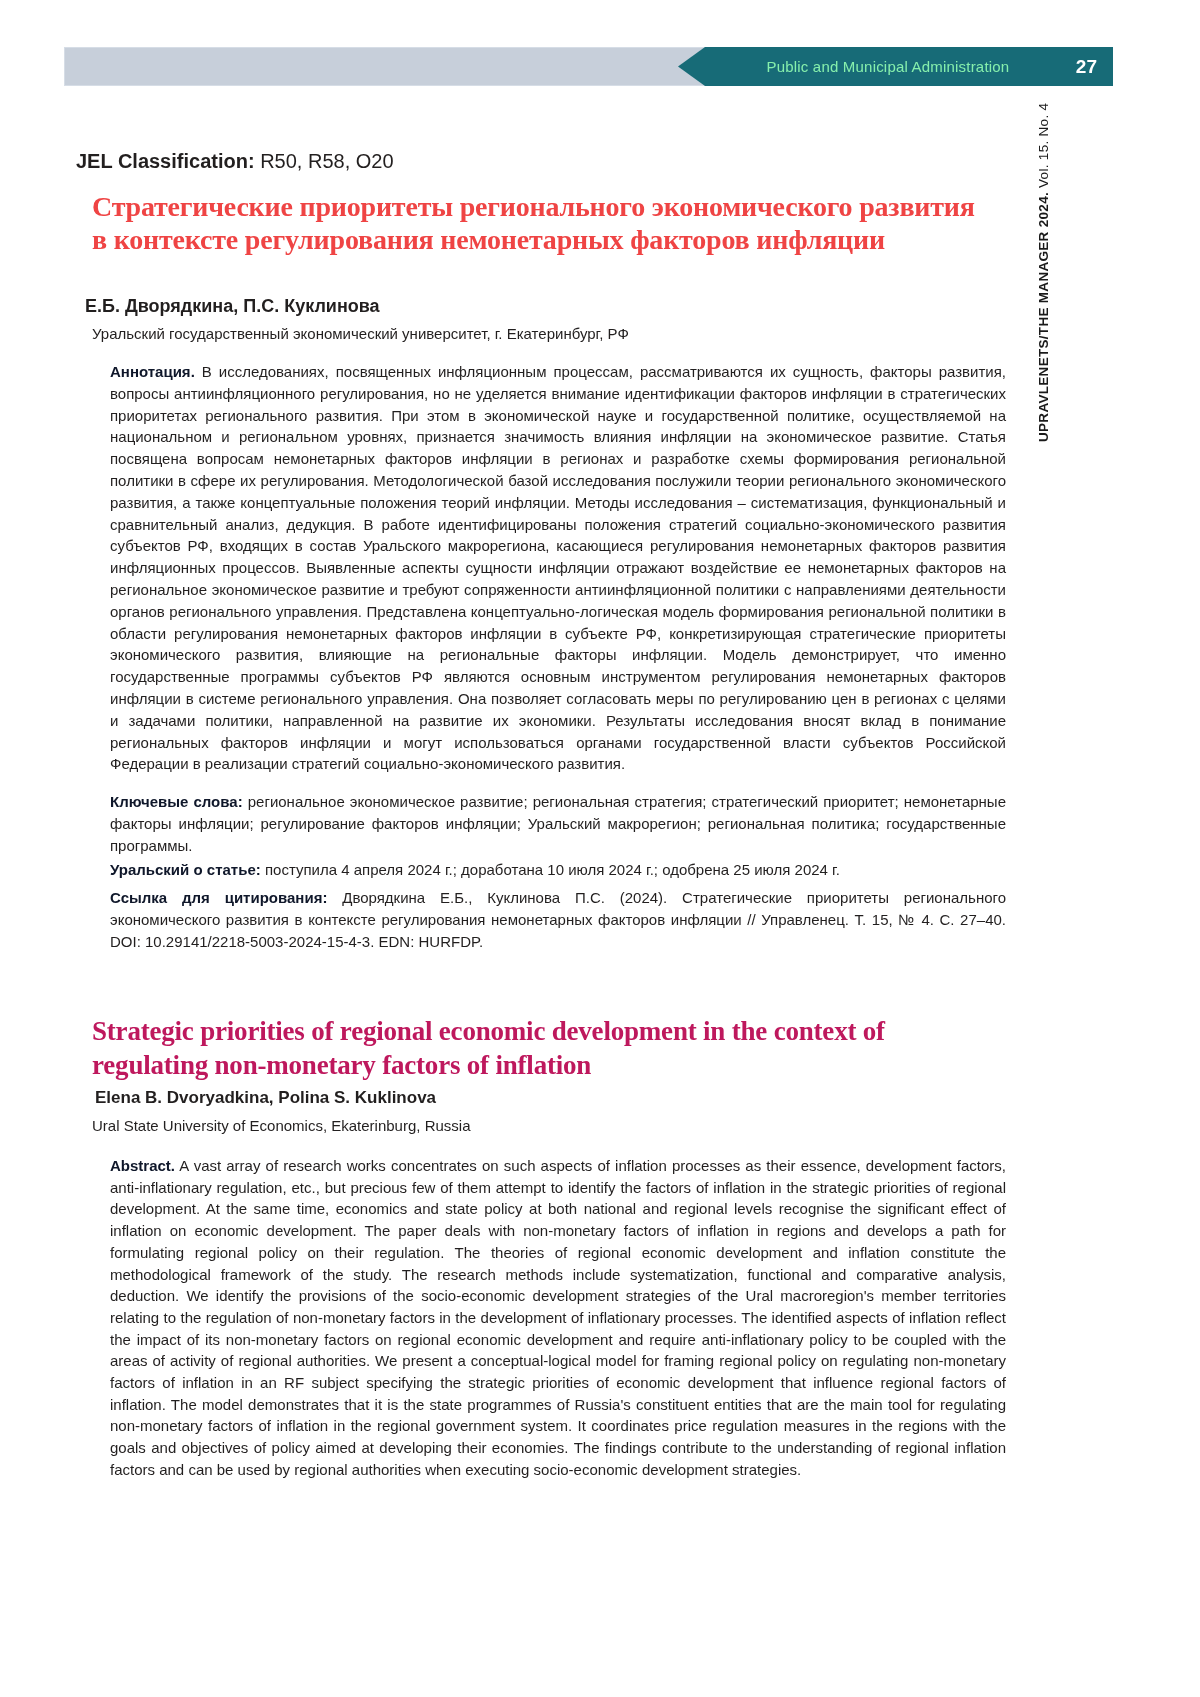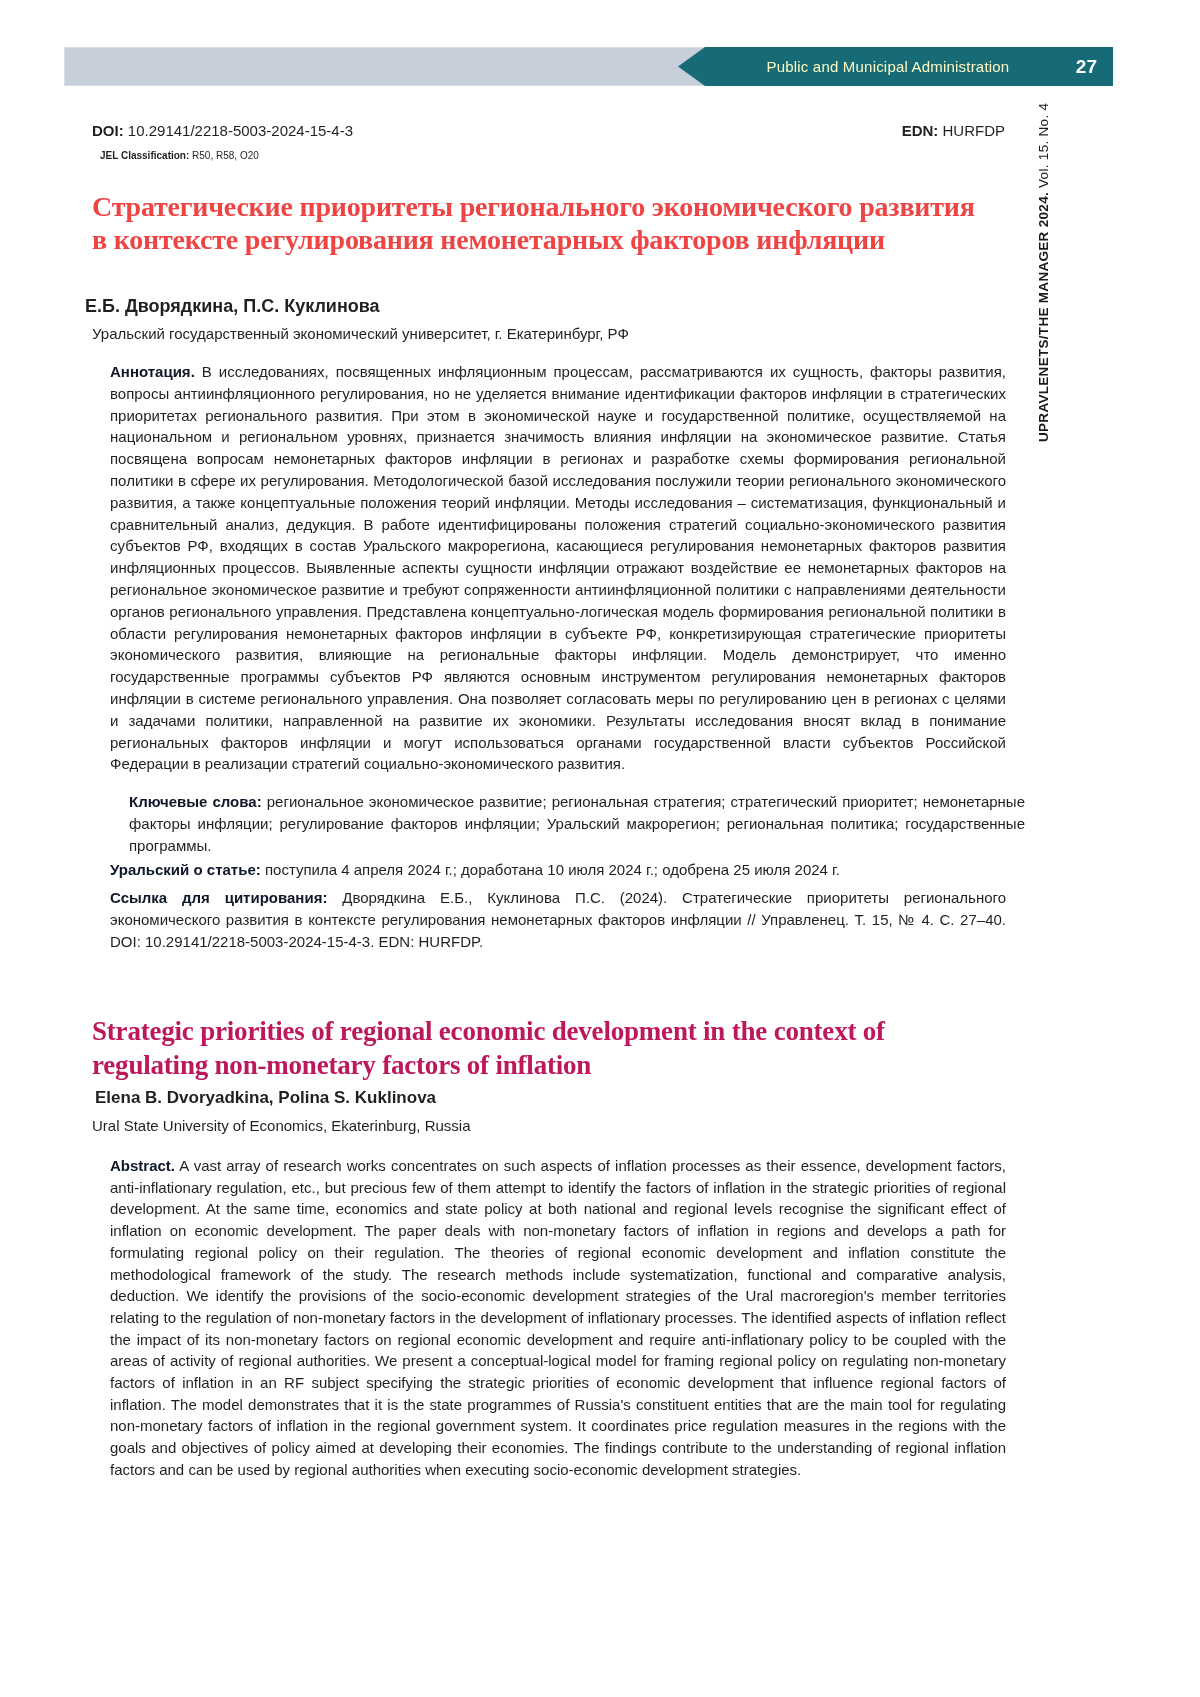--- a/index.html
+++ b/index.html
@@ -28,21 +28,21 @@
     background: #176b77;
     clip-path: polygon(0 50%, 27px 0, 100% 0, 100% 100%, 27px 100%);
     display: flex;
     align-items: center;
     padding-left: 40px;
     padding-right: 16px;
   }
   .band-teal .section-title {
     flex: 1;
     text-align: center;
-    color: #fef9c3;
+    color: #86efac;
     font-size: 15px;
     letter-spacing: 0.2px;
   }
   .band-teal .page-num {
     color: #ffffff;
     font-size: 19px;
     font-weight: bold;
     margin-left: 18px;
   }
   
@@ -62,22 +62,22 @@
   .meta-row {
     position: absolute;
     top: 122px; left: 92px;
     width: 913px;
     display: flex;
     justify-content: space-between;
     font-size: 15px;
   }
   .jel-row {
     position: absolute;
-    top: 150px; left: 100px;
-    font-size: 10px;
+    top: 150px; left: 76px;
+    font-size: 20px;
   }
   .b { font-weight: bold; }
   
   .ru-title {
     position: absolute;
     top: 190px; left: 92px;
     width: 900px;
     font-family: "Liberation Serif", serif;
     font-weight: bold;
     font-size: 28px;
@@ -103,21 +103,21 @@
     width: 896px;
     text-align: justify;
     font-size: 15px;
     line-height: 21.8px;
   }
   .para .lead {
     font-weight: bold;
     color: #0f172a;
   }
   .abstract-ru  { top: 361px; }
-  .keywords-ru  { top: 791px; margin-left: 19px; }
+  .keywords-ru  { top: 791px; }
   .info-ru      { top: 859px; }
   .citation-ru  { top: 887px; }
   
   .en-title {
     position: absolute;
     top: 1014px; left: 92px;
     width: 910px;
     font-family: "Liberation Serif", serif;
     font-weight: bold;
     font-size: 27px;
@@ -147,30 +147,20 @@
   <div class="band-gray"></div>
   <div class="band-teal">
     <span class="section-title">Public and Municipal Administration</span>
     <span class="page-num">27</span>
   </div>
 
   <div class="vertical-ribbon">
     <span class="jrnl">UPRAVLENETS/THE MANAGER 2024.</span><span> Vol. 15. No. 4</span>
   </div>
 
-  <div class="meta-row">
-    <span>
-      <span class="b">DOI:</span>
-      <span>10.29141/2218-5003-2024-15-4-3</span>
-    </span>
-    <span>
-      <span class="b">EDN:</span>
-      <span>HURFDP</span>
-    </span>
-  </div>
 
   <div class="jel-row">
     <span class="b">JEL Classification:</span>
     <span>R50, R58, O20</span>
   </div>
 
   <h1 class="ru-title">Стратегические приоритеты регионального экономического развития в контексте регулирования немонетарных факторов инфляции</h1>
   <div class="ru-authors">Е.Б. Дворядкина, П.С. Куклинова</div>
   <div class="ru-affil">Уральский государственный экономический университет, г. Екатеринбург, РФ</div>
 

